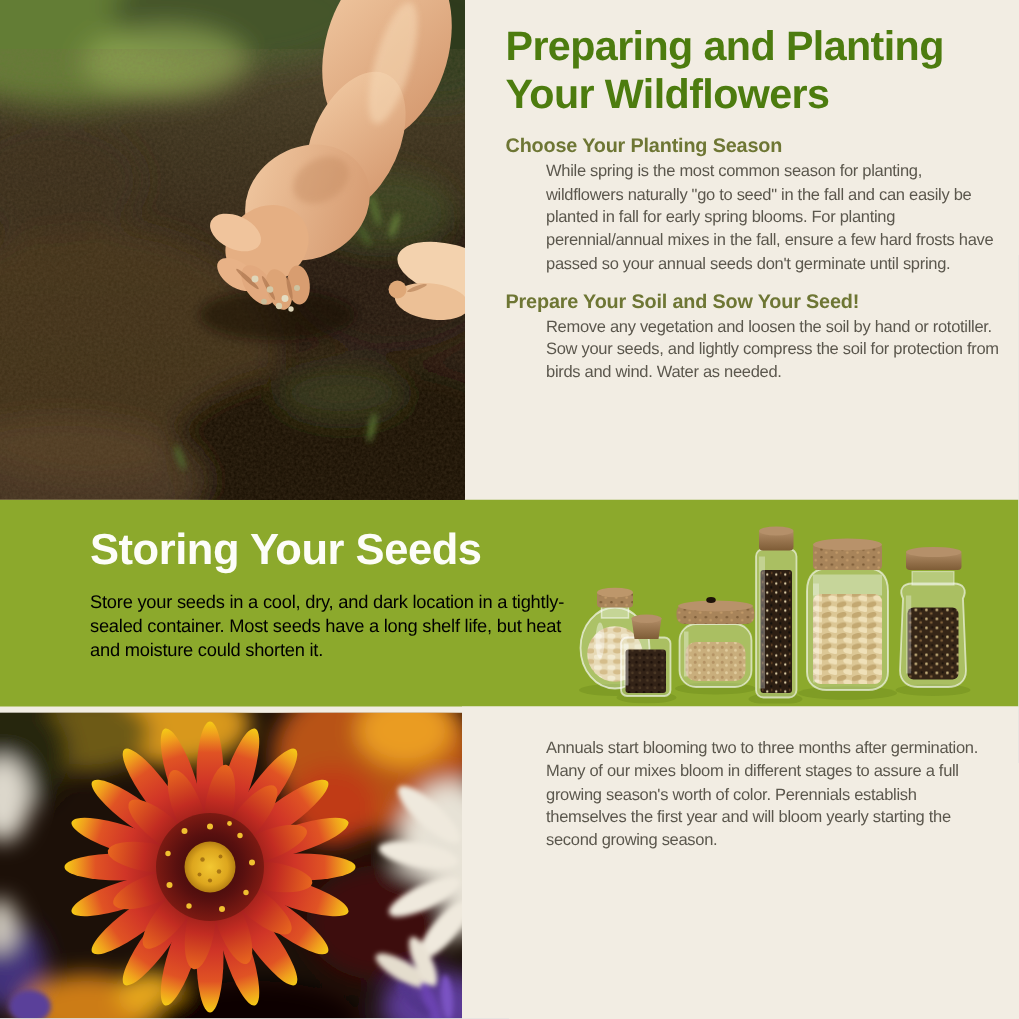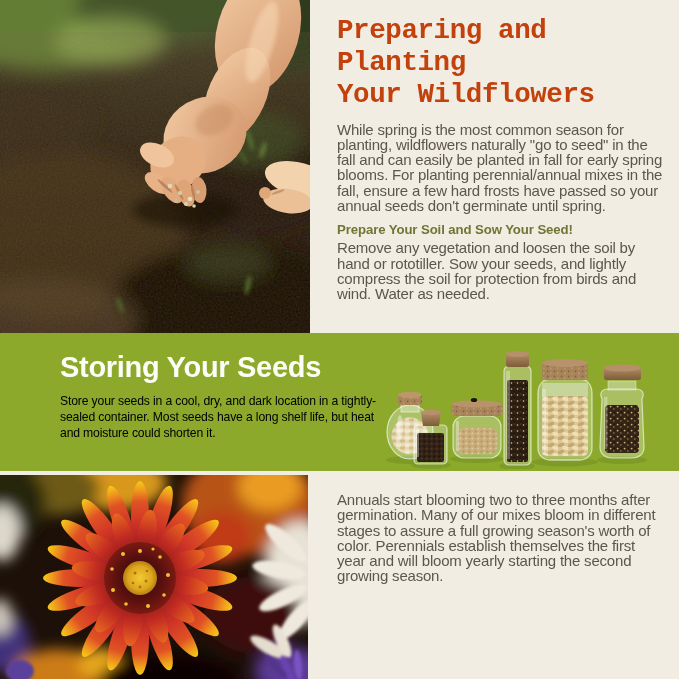--- a/index.html
+++ b/index.html
@@ -15,30 +15,30 @@
 
   .panel{position:absolute;background:#f2ede3;}
   .panel-top{left:310px;top:0;width:369px;height:333px;padding:0;}
   .panel-bottom{left:308px;top:471px;width:371px;height:208px;}
 
   .panel-inner-top{padding:15px 12px 0 27px;}
   .panel-inner-bottom{padding:12px 14px 0 29px;}
 
   h1,h2,h3,p{margin:0;}
   .headline{
-    font-size:27.5px;font-weight:700;color:#c2410c;line-height:1.17;
-    letter-spacing:-0.4px;white-space:pre-line;font-family:Liberation Mono, monospace;
+    font-size:27.5px;font-weight:700;color:#4d7c0f;line-height:1.17;
+    letter-spacing:-0.4px;white-space:pre-line;
   }
   .subhead{
     font-size:13.2px;font-weight:700;color:#6e7634;
     letter-spacing:-0.1px;margin-top:9px;
   }
   .bodytxt{
-    font-size:15px;color:#5b574d;line-height:15.3px;
-    letter-spacing:-0.2px;margin-top:3px;max-width:341px;
+    font-size:11px;color:#5b574d;line-height:15.3px;
+    letter-spacing:-0.2px;margin-top:3px;max-width:341px;margin-left:27px;
   }
   .panel-top .headline{margin-bottom:10px;}
   .panel-bottom .headline{font-size:27px;line-height:1.21;}
   .panel-bottom .bodytxt{margin-top:9px;}
 
   .band{
     position:absolute;left:0;top:333px;width:679px;height:138px;
     background:#8ca92c;
   }
   .band-text{position:absolute;left:60px;top:18px;width:345px;}
@@ -142,20 +142,21 @@
         <circle cx="265" cy="193" r="6" fill="#dfa878"></circle>
         <ellipse cx="278" cy="192" rx="1.4" ry="7" fill="#b07a50" opacity="0.6" transform="rotate(70 278 192)"></ellipse>
       </g>
     </svg>
   </div>
 
   <div class="panel panel-top">
     <div class="panel-inner-top">
       <h1 class="headline">Preparing and Planting
 Your Wildflowers</h1>
+      <h3 class="subhead">Choose Your Planting Season</h3>
       <p class="bodytxt">While spring is the most common season for planting, wildflowers naturally "go to seed" in the fall and can easily be planted in fall for early spring blooms. For planting perennial/annual mixes in the fall, ensure a few hard frosts have passed so your annual seeds don't germinate until spring.</p>
       <h3 class="subhead">Prepare Your Soil and Sow Your Seed!</h3>
       <p class="bodytxt">Remove any vegetation and loosen the soil by hand or rototiller. Sow your seeds, and lightly compress the soil for protection from birds and wind. Water as needed.</p>
     </div>
   </div>
 
   <div class="band">
     <div class="band-text">
       <h2 class="band-title">Storing Your Seeds</h2>
       <p class="band-body">Store your seeds in a cool, dry, and dark location in a tightly-sealed container. Most seeds have a long shelf life, but heat and moisture could shorten it.</p>

